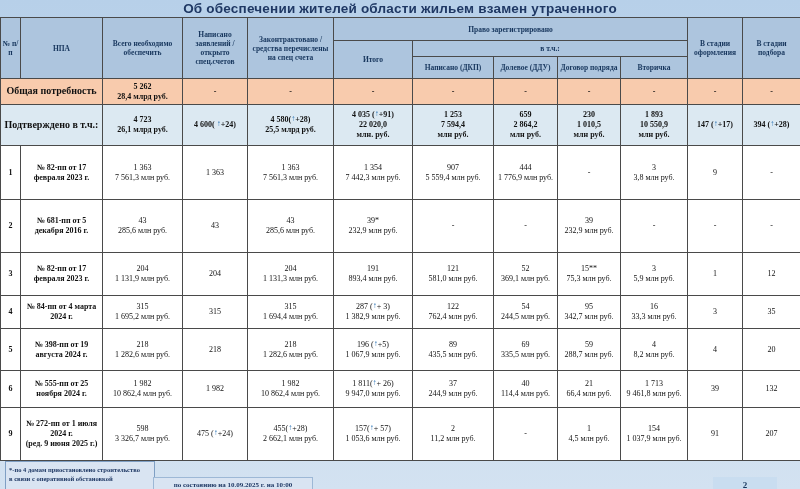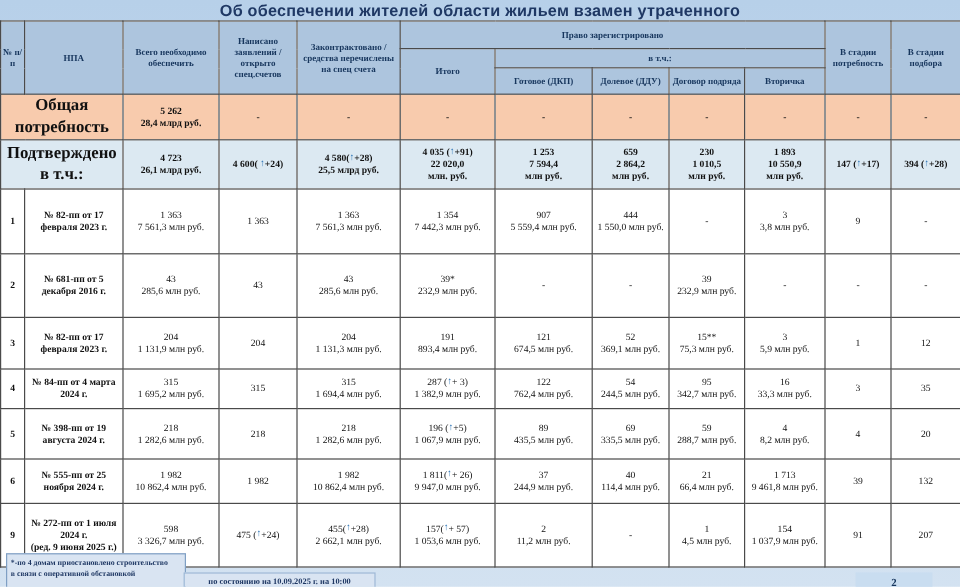--- a/index.html
+++ b/index.html
@@ -40,21 +40,21 @@
   tbody tr:nth-child(2) { height: 41px; }
   tbody tr:nth-child(3) { height: 54px; }
   tbody tr:nth-child(4) { height: 53px; }
   tbody tr:nth-child(5) { height: 43px; }
   tbody tr:nth-child(6) { height: 33px; }
   tbody tr:nth-child(7) { height: 42px; }
   tbody tr:nth-child(8) { height: 37px; }
   tbody tr:nth-child(9) { height: 53px; }
   tr.total td, tr.total th { background: var(--total-row-bg, #f8cbad); font-weight: bold; }
   tr.confirmed td, tr.confirmed th { background: var(--confirmed-row-bg, #dce9f2); font-weight: bold; }
-  .row-label { font-size: 14px; color: #111; }
+  .row-label { font-size: 10px; color: #111; }
   td.num, td.npa { font-weight: bold; }
   .arr { color: var(--arrow, #2e75b6); font-weight: bold; position: relative; top: -1px; }
   .footnote1 {
     position: absolute; left: 5px; top: 461px; width: 150px; height: 34px;
     background: #d9e4f2; border: 1px solid #7f9fc4;
     font-size: 6.5px; font-weight: bold; color: #1f3864;
     line-height: 1.45; padding: 3px 3px; white-space: pre-line; text-align: left;
   }
   .footnote2 {
     position: absolute; left: 153px; top: 477px; width: 160px; height: 18px;
@@ -90,29 +90,29 @@
         <col style="width:58px">
     </colgroup>
     <thead>
       <tr>
         <th rowspan="3">№ п/п</th>
         <th rowspan="3">НПА</th>
         <th rowspan="3">Всего необходимо обеспечить</th>
         <th rowspan="3">Написано заявлений / открыто спец.счетов</th>
         <th rowspan="3">Законтрактовано / средства перечислены на спец счета</th>
         <th colspan="5">Право зарегистрировано</th>
-        <th rowspan="3">В стадии потребность</th>
+        <th rowspan="3">В стадии оформления</th>
         <th rowspan="3">В стадии подбора</th>
       </tr>
       <tr>
         <th rowspan="2">Итого</th>
         <th colspan="4">в т.ч.:</th>
       </tr>
       <tr>
-        <th>Готовое (ДКП)</th>
+        <th>Написано (ДКП)</th>
         <th>Долевое (ДДУ)</th>
         <th>Договор подряда</th>
         <th>Вторичка</th>
       </tr>
     </thead>
     <tbody>
         <tr class="total">
           <th class="row-label" colspan="2">
             <div>Общая потребность</div>
           </th>
@@ -217,21 +217,21 @@
           <td class="val">
             <div>1 354</div>
             <div>7 442,3 млн руб.</div>
           </td>
           <td class="val">
             <div>907</div>
             <div>5 559,4 млн руб.</div>
           </td>
           <td class="val">
             <div>444</div>
-            <div>1 550,0 млн руб.</div>
+            <div>1 776,9 млн руб.</div>
           </td>
           <td class="val">
             <div>-</div>
           </td>
           <td class="val">
             <div>3</div>
             <div>3,8 млн руб.</div>
           </td>
           <td class="val">
             <div>9</div>
@@ -301,21 +301,21 @@
           <td class="val">
             <div>204</div>
             <div>1 131,3 млн руб.</div>
           </td>
           <td class="val">
             <div>191</div>
             <div>893,4 млн руб.</div>
           </td>
           <td class="val">
             <div>121</div>
-            <div>674,5 млн руб.</div>
+            <div>581,0 млн руб.</div>
           </td>
           <td class="val">
             <div>52</div>
             <div>369,1 млн руб.</div>
           </td>
           <td class="val">
             <div>15**</div>
             <div>75,3 млн руб.</div>
           </td>
           <td class="val">

